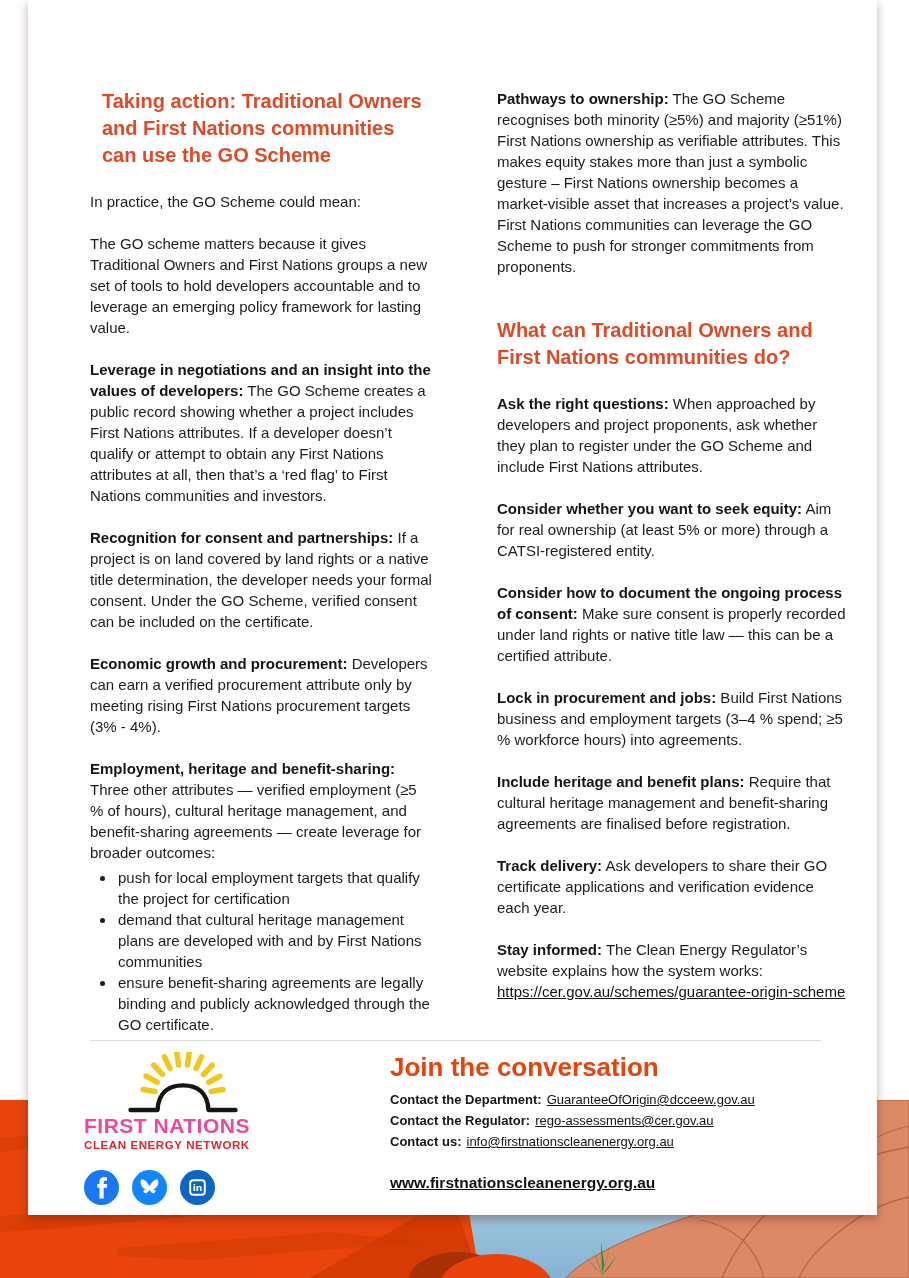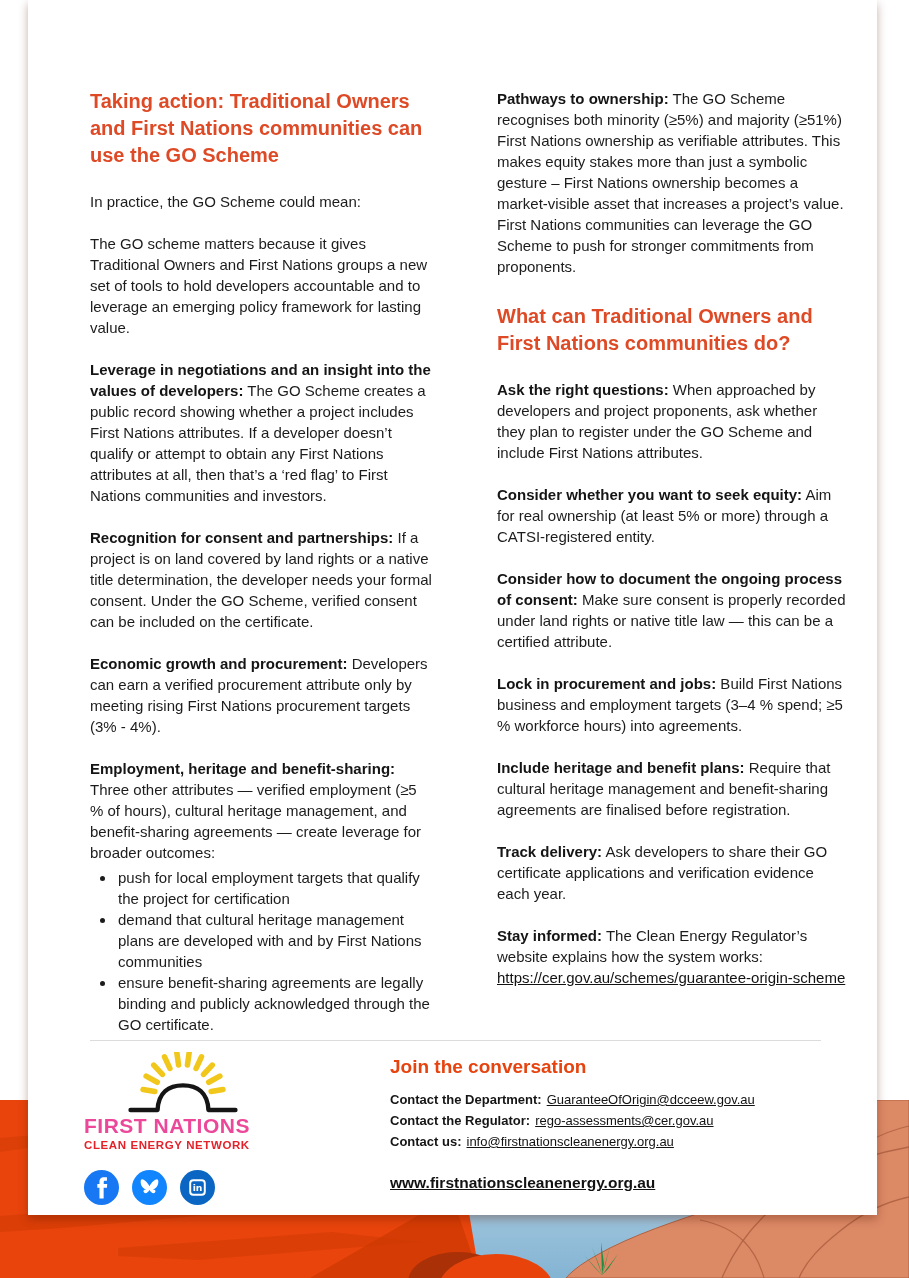--- a/index.html
+++ b/index.html
@@ -10,38 +10,38 @@
   
   .artwork{position:absolute;left:0;top:1100px;width:909px;height:178px}
   
   .panel{
     position:absolute;left:28px;top:0;width:849px;height:1215px;background:#ffffff;
     box-shadow:0 4px 9px rgba(90,25,0,.35);
   }
   .col{position:absolute;top:88px;font-size:15px;line-height:21px}
   .col-left{left:62px;width:344px}
   .col-right{left:469px;width:352px}
-  h2{font-size:20px;line-height:27px;font-weight:700;color:#de4a26;margin:0 0 22px}
-  h2.mid{margin:26px 0 22px}
+  h2{font-size:20px;line-height:27px;font-weight:700;color:#de4a26;margin:0 12px 22px}
+  h2.mid{margin:40px 0 22px}
   p{margin:0 0 21px}
   p:last-child{margin-bottom:0}
   strong{font-weight:700;color:#151515}
   ul{margin:0;padding-left:26px;list-style:disc}
   li{padding-left:2px;margin:0}
   a{color:#121212;text-decoration:underline;cursor:pointer;overflow-wrap:break-word}
   
   .divider{position:absolute;left:62px;top:1040px;width:731px;height:1px;background:#dcdcdc}
   .footer-left{position:absolute;left:56px;top:1052px;width:250px}
   .logo-sun{display:block;margin:0 0 0 24px}
   .logo-name{font-size:21px;font-weight:800;letter-spacing:.5px;color:#ec4899;line-height:24px}
   .logo-sub{font-size:11.5px;font-weight:700;letter-spacing:.6px;color:#e4222a;line-height:15px}
   .social-row{display:flex;gap:13px;margin-top:17px}
   .social-row svg{display:block}
   .footer-right{position:absolute;left:362px;top:1055px;width:450px}
-  .join{font-size:19px;line-height:24px;font-weight:800;color:#e6430f;margin:0 0 10px}
+  .join{font-size:26px;line-height:24px;font-weight:800;color:#e6430f;margin:0 0 10px}
   .contact-line{font-size:13px;line-height:21px;color:#111}
   .contact-line strong{margin-right:5px}
   .website{margin-top:22px;font-size:15.5px;font-weight:700}
   .website a{font-weight:700}
 </style>
 </head>
 <body>
 
 <div class="artwork">
   <svg width="909" height="178" viewBox="0 0 909 178">

